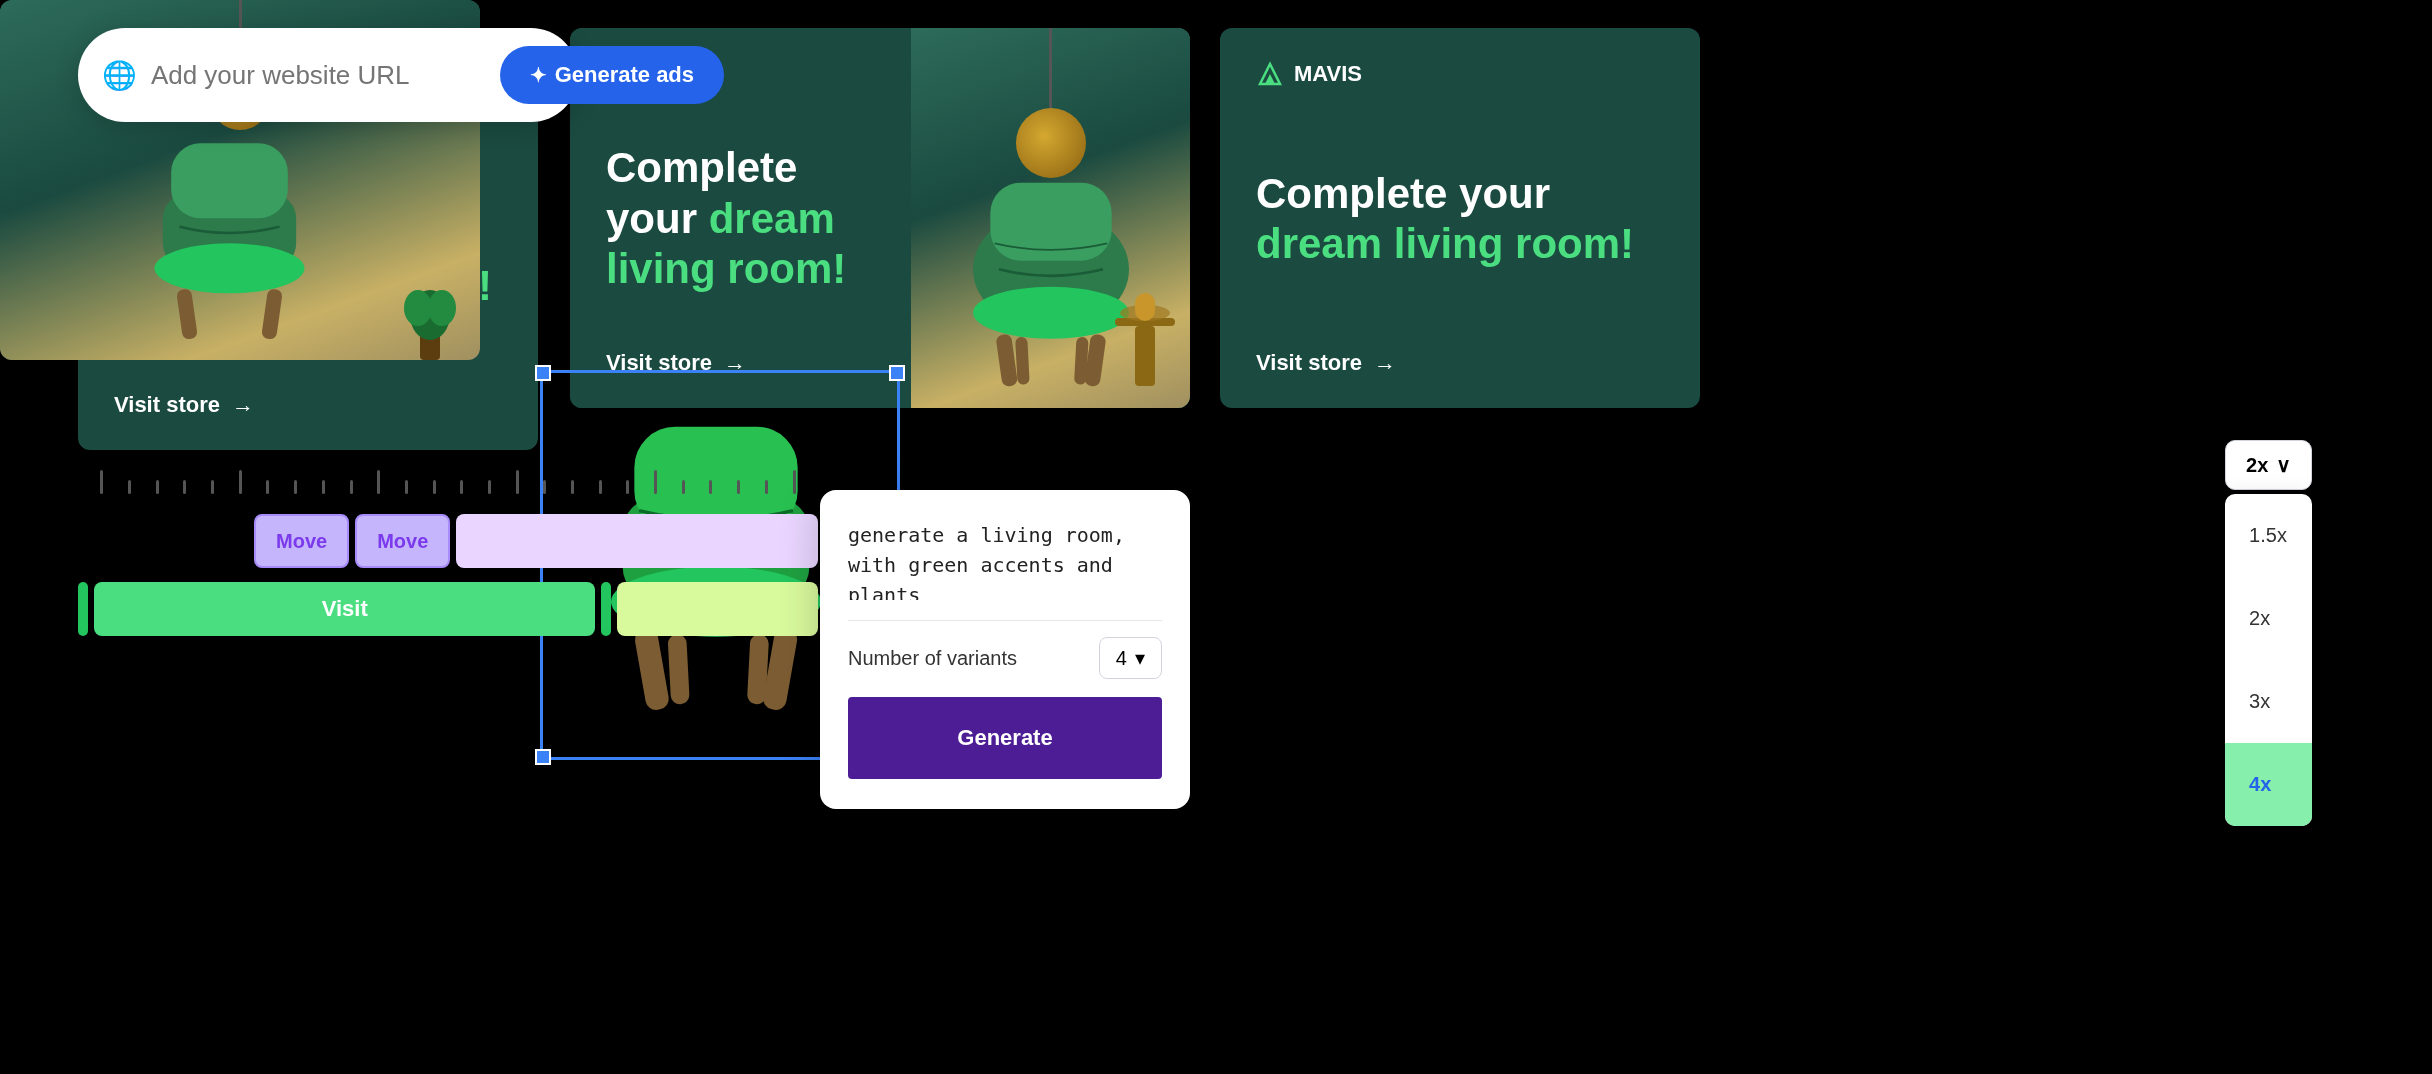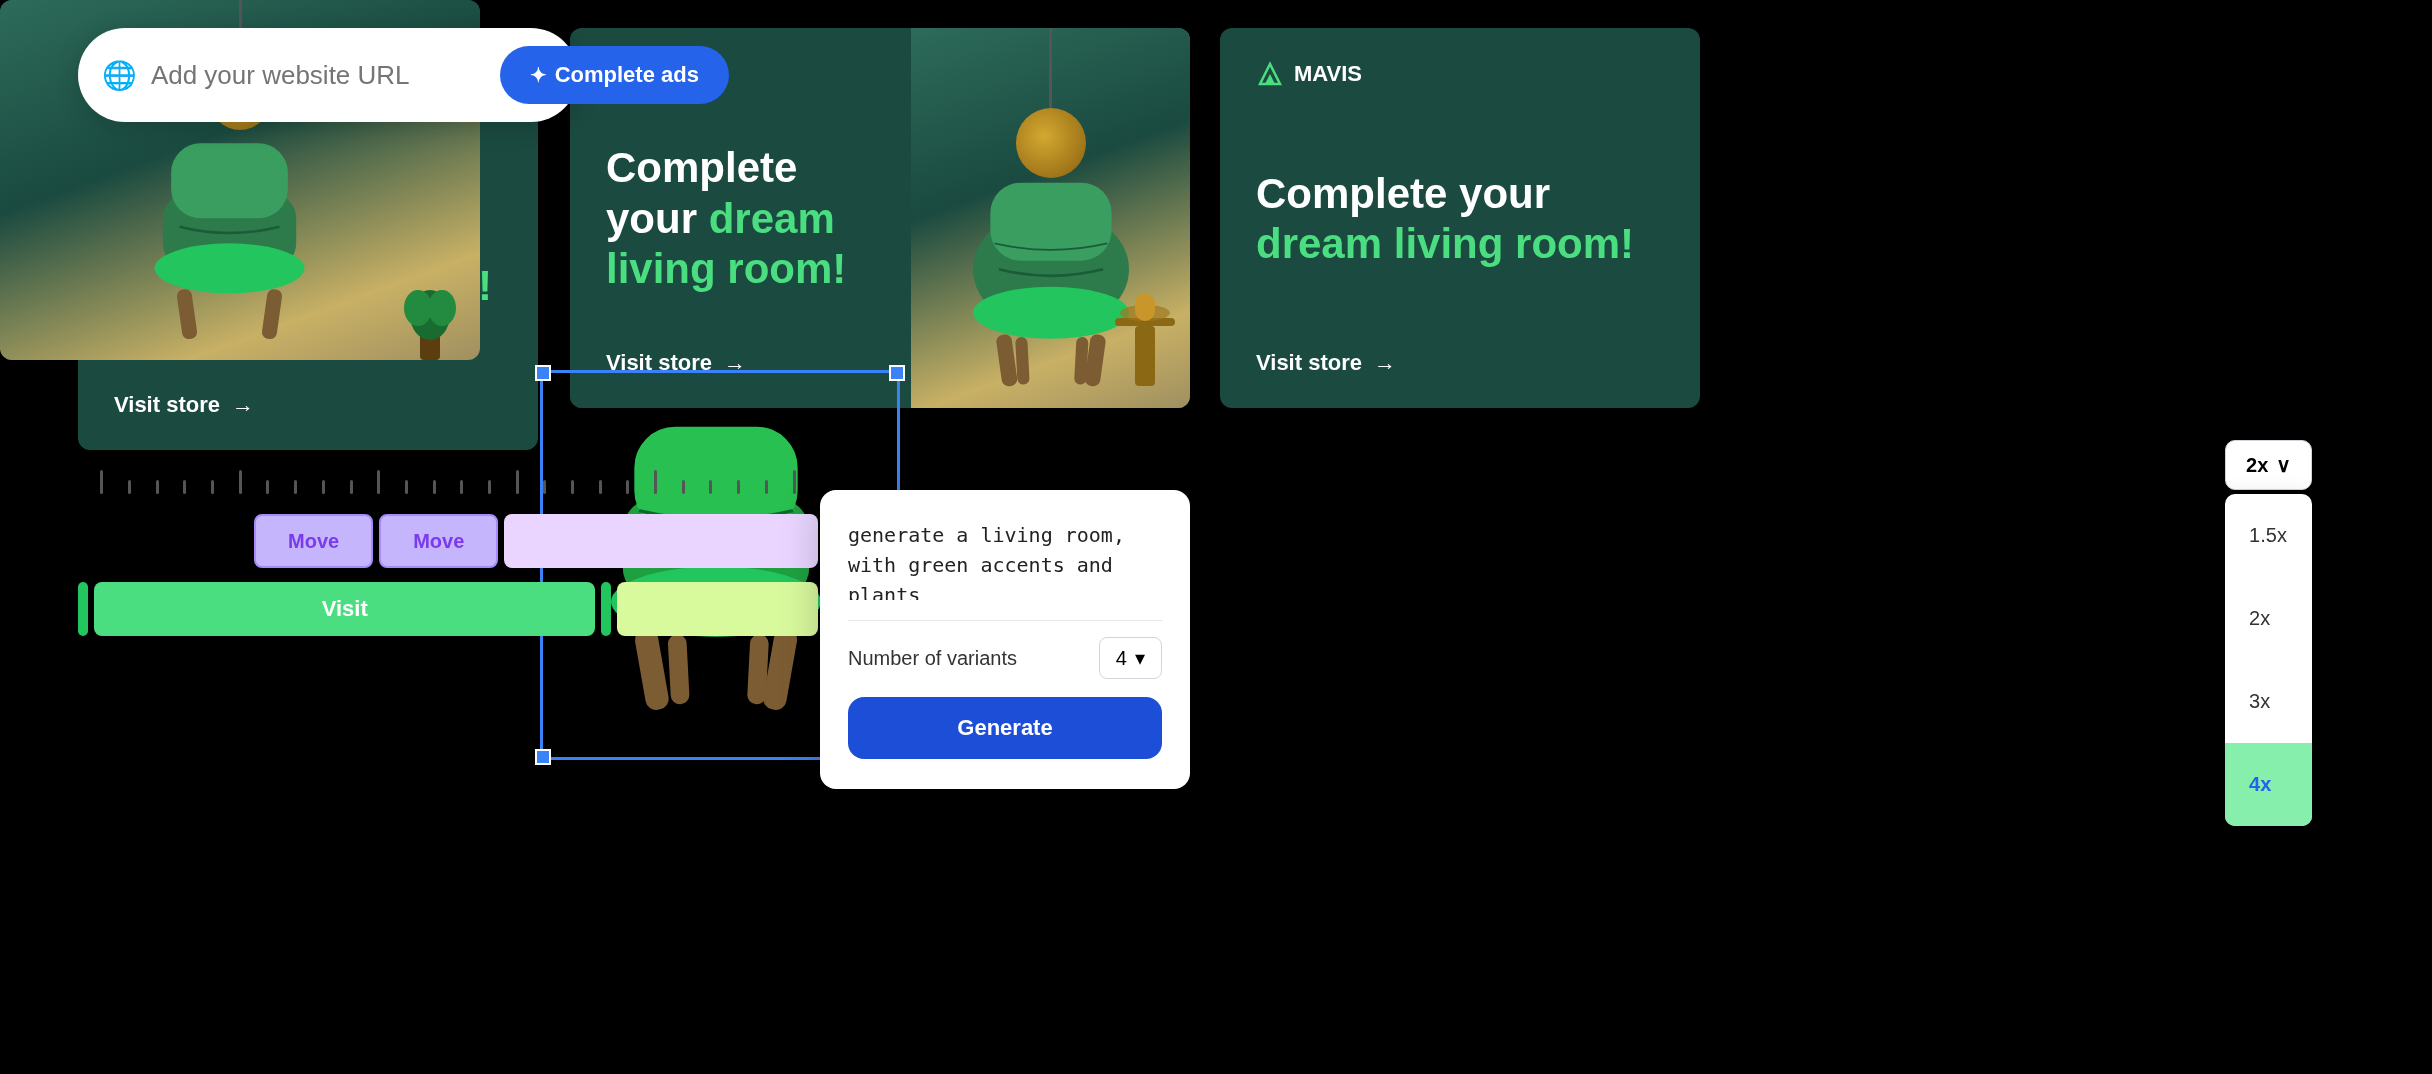--- a/index.html
+++ b/index.html
@@ -254,21 +254,21 @@
     .track-move {
       height: 54px;
       background: #c4b5fd;
       border-radius: 8px;
       display: flex;
       align-items: center;
       justify-content: center;
       color: #7c3aed;
       font-size: 20px;
       font-weight: 600;
-      padding: 0 32px;
+      padding: 0 20px;
       border: 2px solid #a78bfa;
     }
 
     .track-move-spacer {
       flex: 1;
       height: 54px;
       background: #e9d5ff;
       border-radius: 8px;
     }
 
@@ -359,25 +359,25 @@
       border: 1px solid #d1d5db;
       border-radius: 8px;
       padding: 8px 16px;
       font-size: 20px;
       cursor: pointer;
       background: #fff;
     }
 
     .generate-action-btn {
       width: 100%;
-      background: #1d4ed8;
+      background: #4c1d95;
       color: #fff;
       border: none;
-      border-radius: 16px;
-      padding: 18px;
+      border-radius: 4px;
+      padding: 28px;
       font-size: 22px;
       font-weight: 700;
       cursor: pointer;
     }
 
     
     .zoom-dropdown {
       position: absolute;
       right: 120px;
       top: 440px;
@@ -461,21 +461,21 @@
     }
   </style>
 </head>
 <body>
 
 <div class="url-bar">
   <span class="globe-icon">🌐</span>
   <input type="text" placeholder="Add your website URL" style="">
   <button class="generate-btn">
     <span class="star-icon">✦</span>
-    <span>Complete ads</span>
+    <span>Generate ads</span>
   </button>
 </div>
 
 <div class="ad-card ad-card-large-left">
   <div class="ad-content">
     <div class="ad-logo">
       <svg class="logo-svg" viewBox="0 0 28 28" fill="none">
         <polygon points="4,24 14,4 24,24" fill="none" stroke="#4ade80" stroke-width="2.5"></polygon>
         <polygon points="9,24 14,14 19,24" fill="#4ade80"></polygon>
       </svg>

